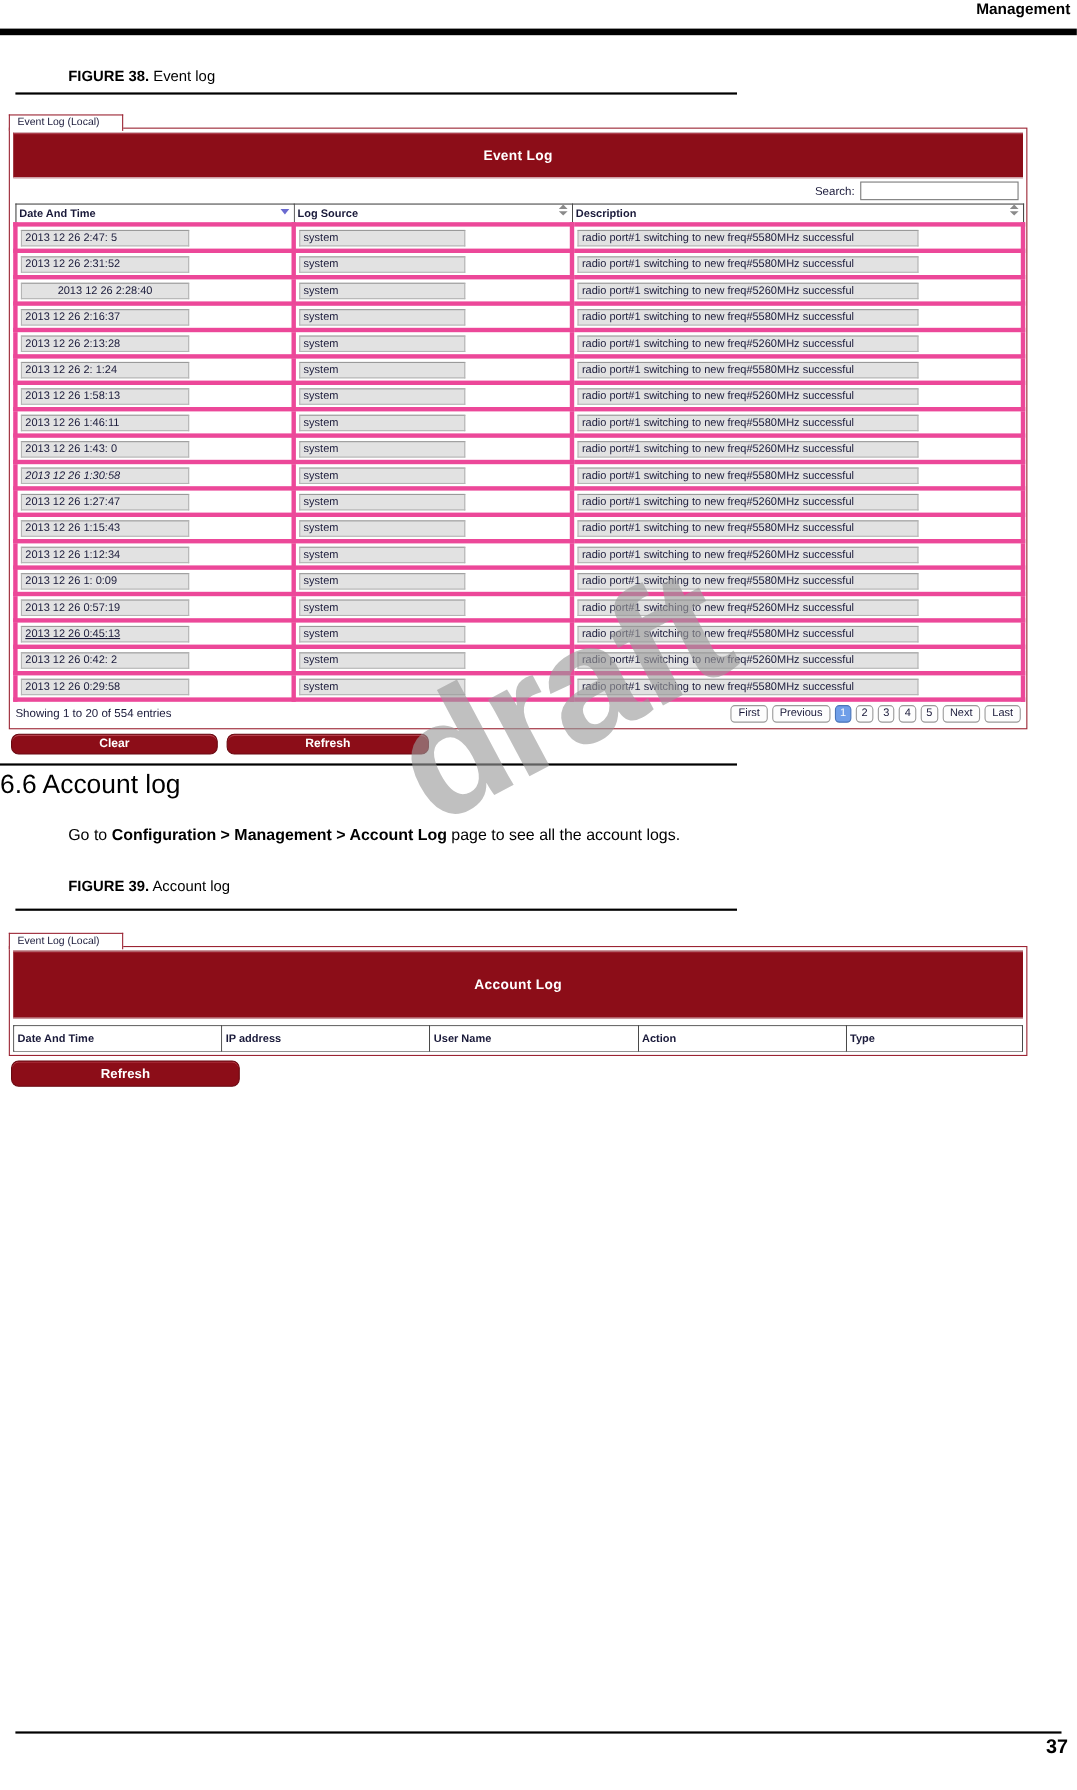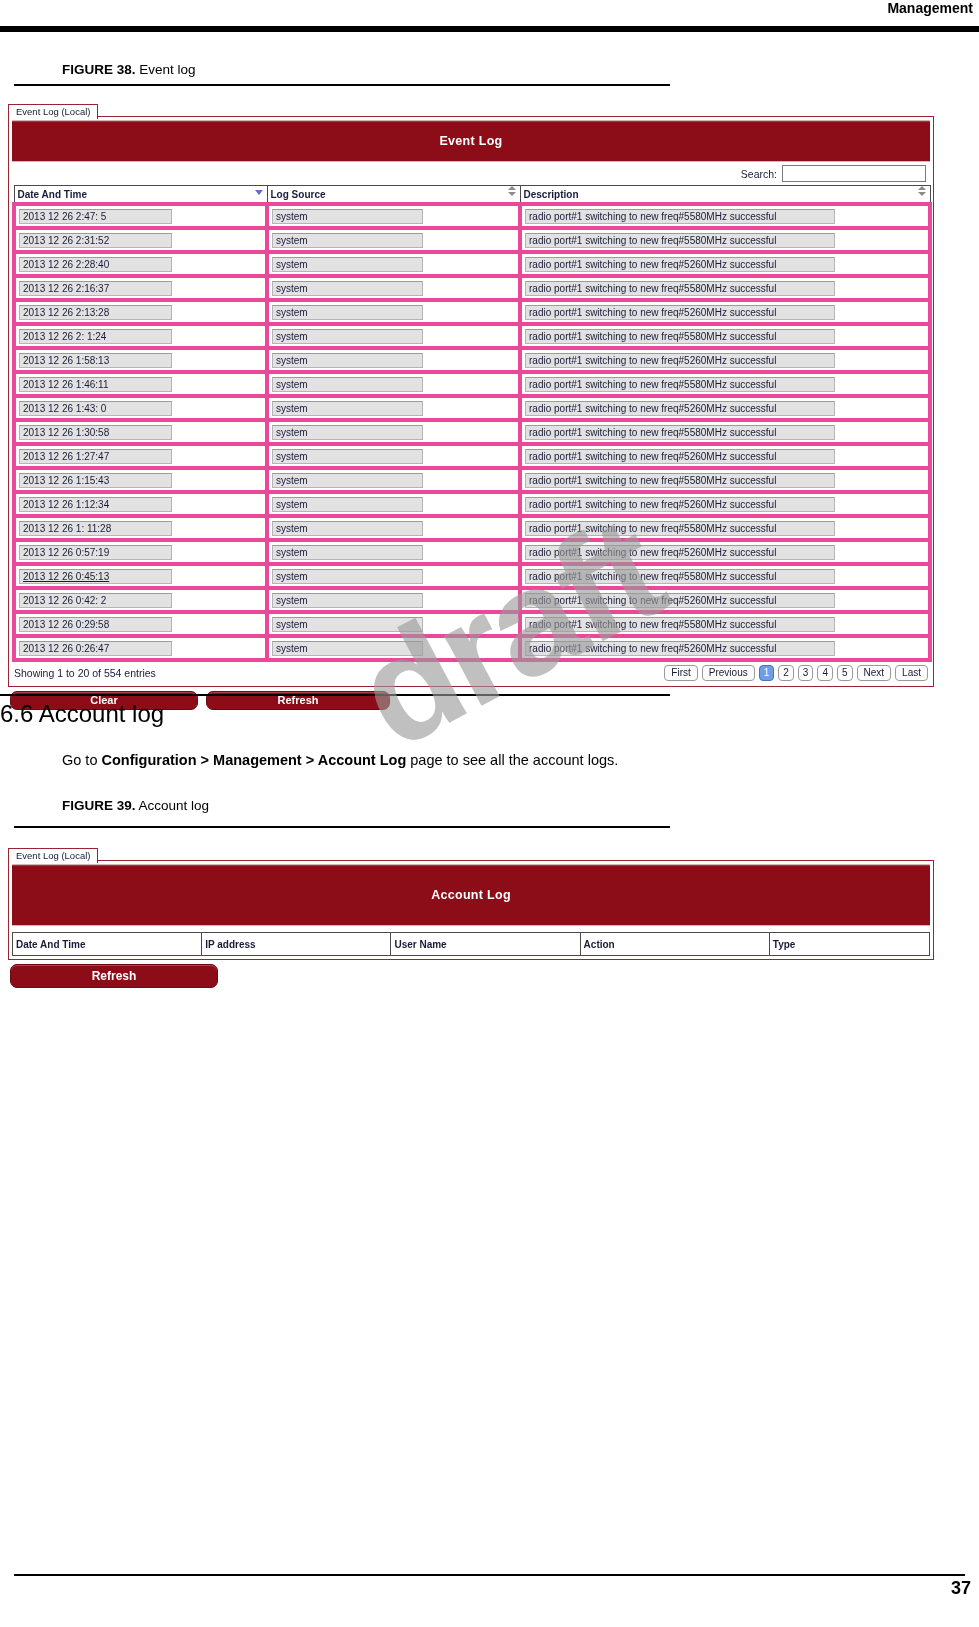--- a/index.html
+++ b/index.html
@@ -31,21 +31,21 @@
   .uipanel { position:absolute; left:8px; font-family:"Liberation Sans", sans-serif; }
 
   .tabstrip { position:relative; height:15px; }
   .tab {
     display:inline-block;
     border:1px solid #9b2433;
     border-bottom:none;
     background:#fff;
     font-size:9.5px;
     color:#1a1a3a;
-    padding:1px 7px 1px 7px;
+    padding:1px 21px 1px 7px;
     line-height:12px;
     position:relative; top:0px;
     white-space:nowrap;
   }
   .panelbody {
     border:1px solid #9b2433;
     border-top:1px solid #9b2433;
     background:#fff;
     padding:3px;
     box-sizing:border-box;
@@ -247,21 +247,21 @@
               </td>
               <td>
                 <span class="cellbox" style="width: 143px;">system</span>
               </td>
               <td>
                 <span class="cellbox" style="width: 302px;">radio port#1 switching to new freq#5580MHz successful</span>
               </td>
             </tr>
             <tr>
               <td>
-                <span class="cellbox" style="width: 145px;">2013 12 26  2:28:40</span>
+                <span class="cellbox" style="width: 145px; text-align: center;">2013 12 26  2:28:40</span>
               </td>
               <td>
                 <span class="cellbox" style="width: 143px;">system</span>
               </td>
               <td>
                 <span class="cellbox" style="width: 302px;">radio port#1 switching to new freq#5260MHz successful</span>
               </td>
             </tr>
             <tr>
               <td>
@@ -324,21 +324,21 @@
               </td>
               <td>
                 <span class="cellbox" style="width: 143px;">system</span>
               </td>
               <td>
                 <span class="cellbox" style="width: 302px;">radio port#1 switching to new freq#5260MHz successful</span>
               </td>
             </tr>
             <tr>
               <td>
-                <span class="cellbox" style="width: 145px;">2013 12 26  1:30:58</span>
+                <span class="cellbox" style="width: 145px; font-style: italic;">2013 12 26  1:30:58</span>
               </td>
               <td>
                 <span class="cellbox" style="width: 143px;">system</span>
               </td>
               <td>
                 <span class="cellbox" style="width: 302px;">radio port#1 switching to new freq#5580MHz successful</span>
               </td>
             </tr>
             <tr>
               <td>
@@ -368,21 +368,21 @@
               </td>
               <td>
                 <span class="cellbox" style="width: 143px;">system</span>
               </td>
               <td>
                 <span class="cellbox" style="width: 302px;">radio port#1 switching to new freq#5260MHz successful</span>
               </td>
             </tr>
             <tr>
               <td>
-                <span class="cellbox" style="width: 145px;">2013 12 26  1: 11:28</span>
+                <span class="cellbox" style="width: 145px;">2013 12 26  1: 0:09</span>
               </td>
               <td>
                 <span class="cellbox" style="width: 143px;">system</span>
               </td>
               <td>
                 <span class="cellbox" style="width: 302px;">radio port#1 switching to new freq#5580MHz successful</span>
               </td>
             </tr>
             <tr>
               <td>
@@ -419,31 +419,20 @@
             </tr>
             <tr>
               <td>
                 <span class="cellbox" style="width: 145px;">2013 12 26  0:29:58</span>
               </td>
               <td>
                 <span class="cellbox" style="width: 143px;">system</span>
               </td>
               <td>
                 <span class="cellbox" style="width: 302px;">radio port#1 switching to new freq#5580MHz successful</span>
-              </td>
-            </tr>
-            <tr>
-              <td>
-                <span class="cellbox" style="width: 145px;">2013 12 26  0:26:47</span>
-              </td>
-              <td>
-                <span class="cellbox" style="width: 143px;">system</span>
-              </td>
-              <td>
-                <span class="cellbox" style="width: 302px;">radio port#1 switching to new freq#5260MHz successful</span>
               </td>
             </tr>
           </tbody>
       </table>
 
       <div class="footerrow">
         <span class="showing">Showing 1 to 20 of 554 entries</span>
         <span class="pager" id="event-log-pager">
             <span class="pgbtn">First</span>
             <span class="pgbtn">Previous</span>

